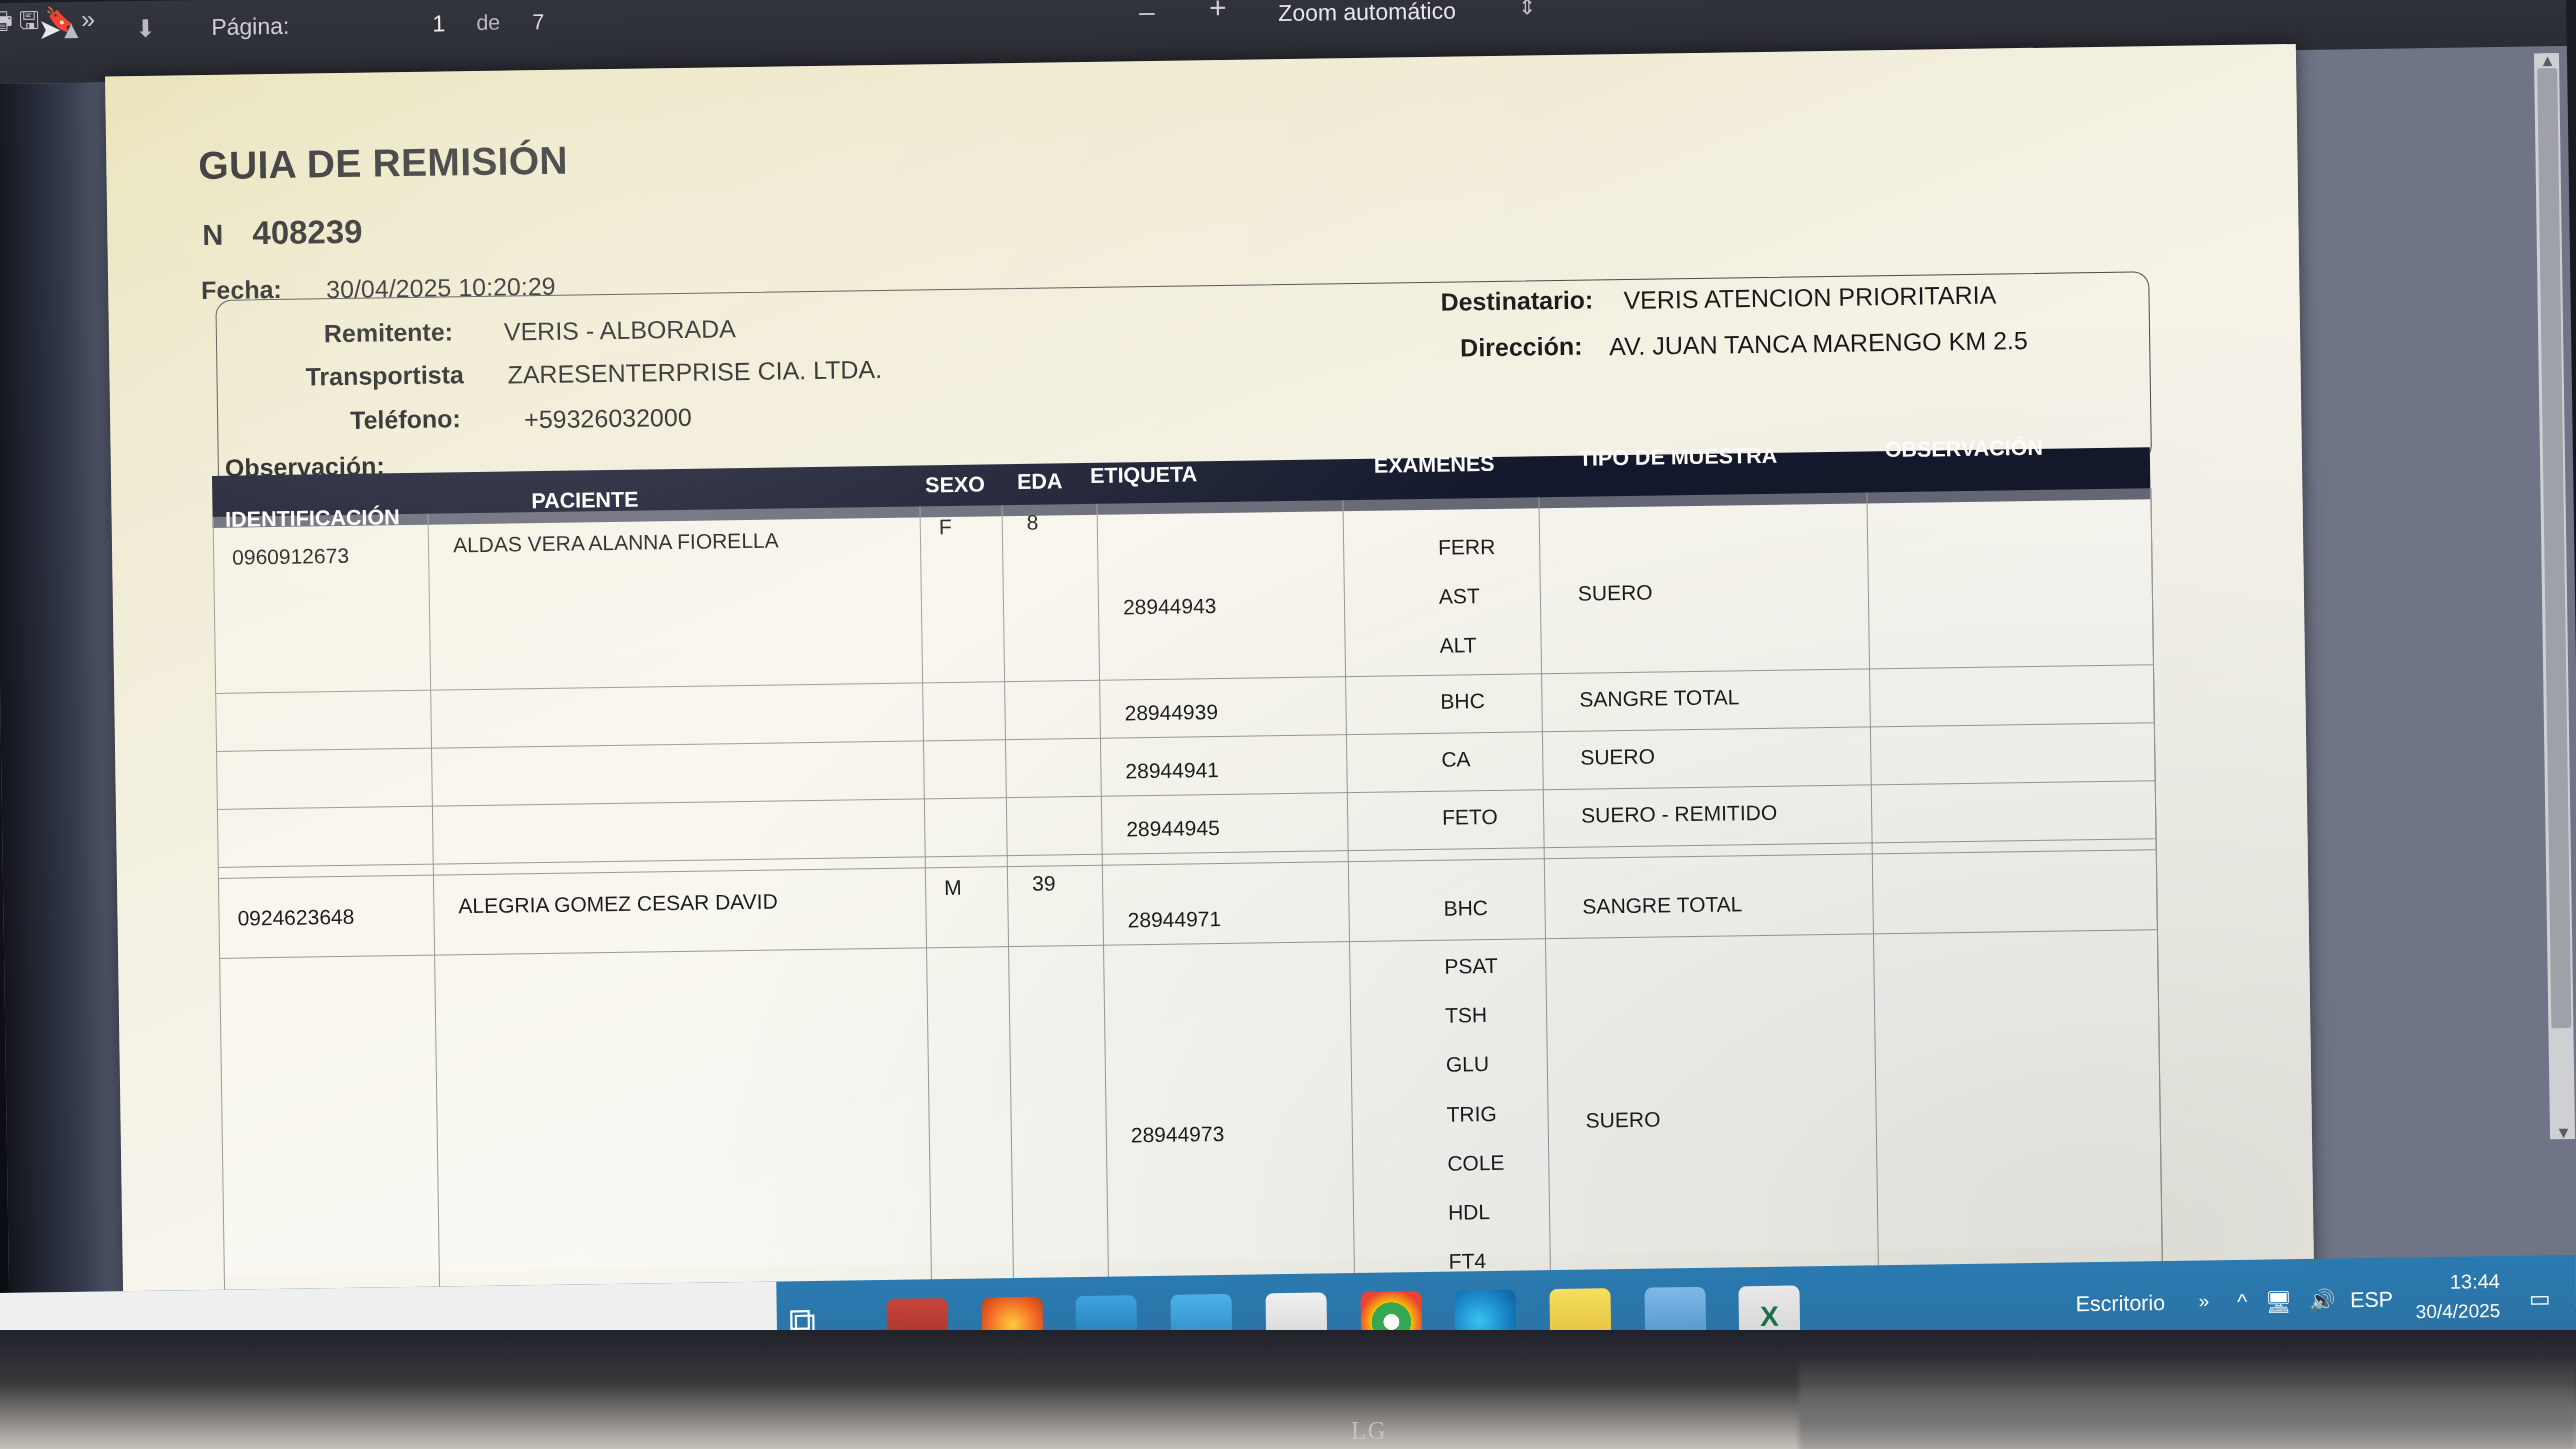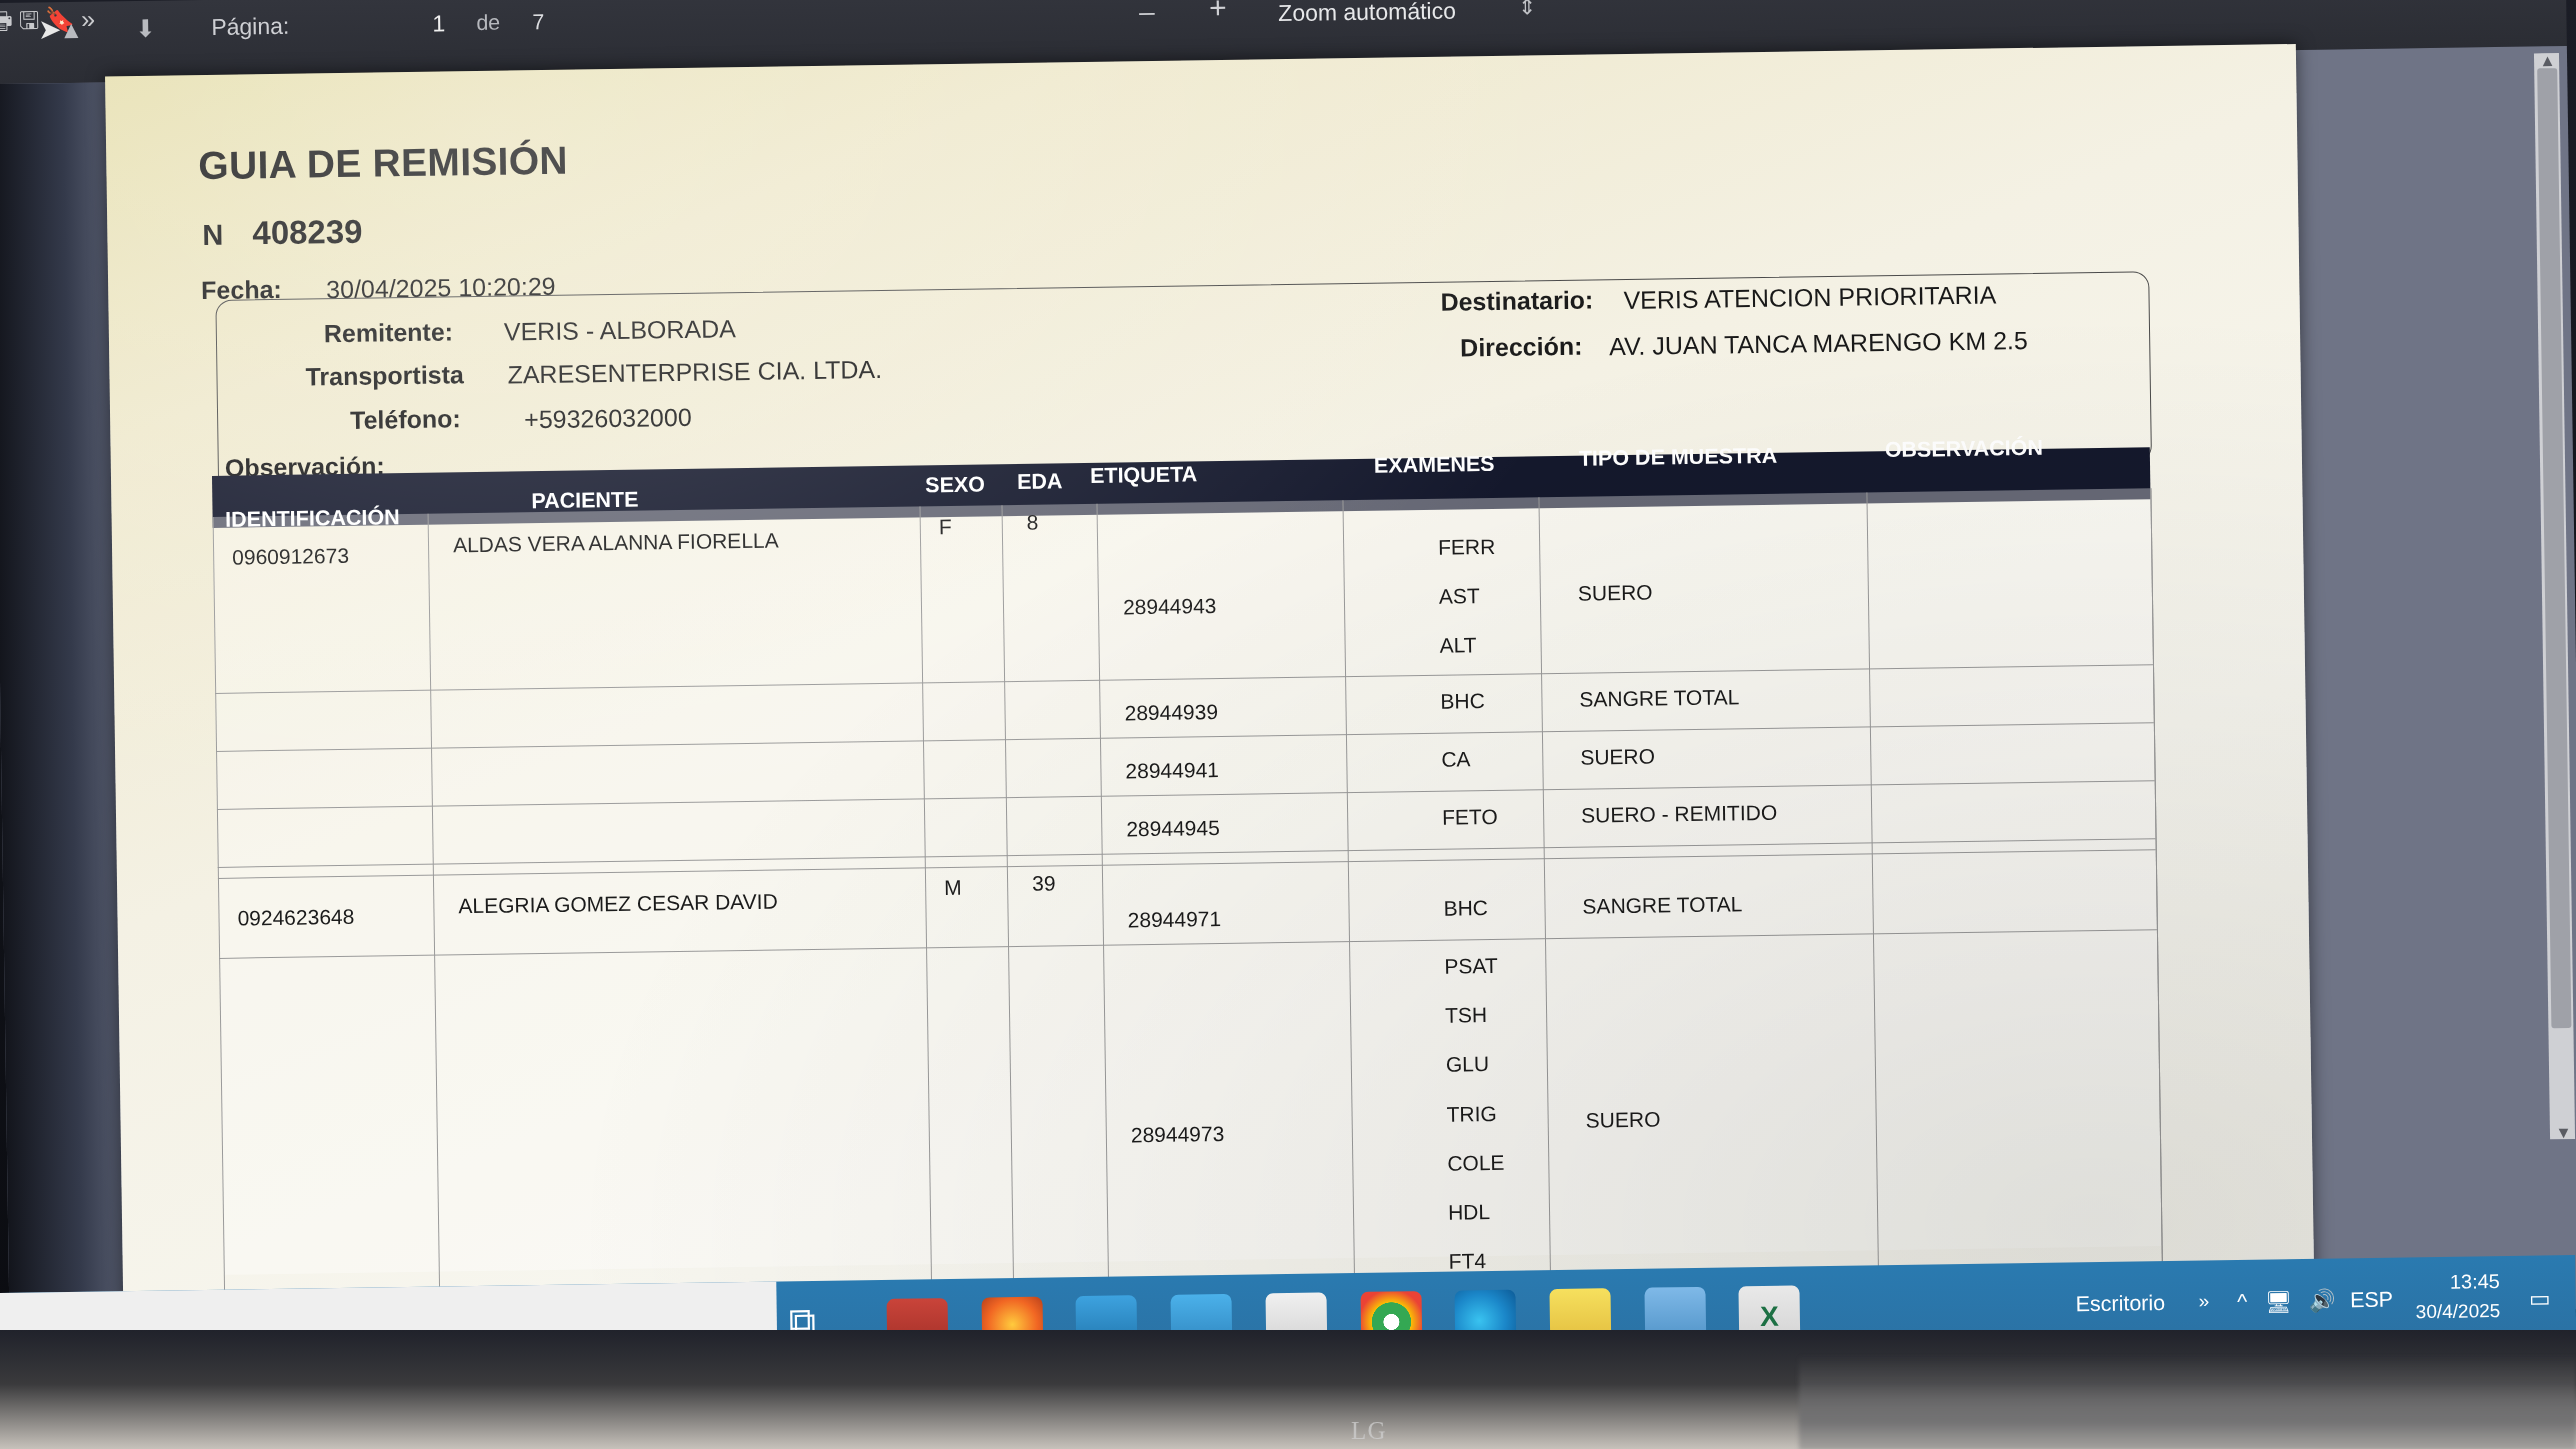--- a/index.html
+++ b/index.html
@@ -441,21 +441,21 @@
         <span class="x">X</span>
       </span>
 
     <div class="tray">
       <span class="tray-item tr-desk">Escritorio</span>
       <span class="tray-item tr-chev">»</span>
       <span class="tray-item tr-up">^</span>
       <span class="tray-item tr-scr">🖥</span>
       <span class="tray-item tr-vol">🔊</span>
       <span class="tray-item tr-esp">ESP</span>
-      <span class="tray-item tr-time">13:45</span>
+      <span class="tray-item tr-time">13:44</span>
       <span class="tray-item tr-date">30/4/2025</span>
       <span class="tray-item tr-notif">▭</span>
     </div>
   </div>
 
   <div class="desk-bottom"></div>
   <div class="keyboard-blur"></div>
   <div class="lg-logo">LG</div>
   <div class="mouse-cursor">➤</div>
 </div>

